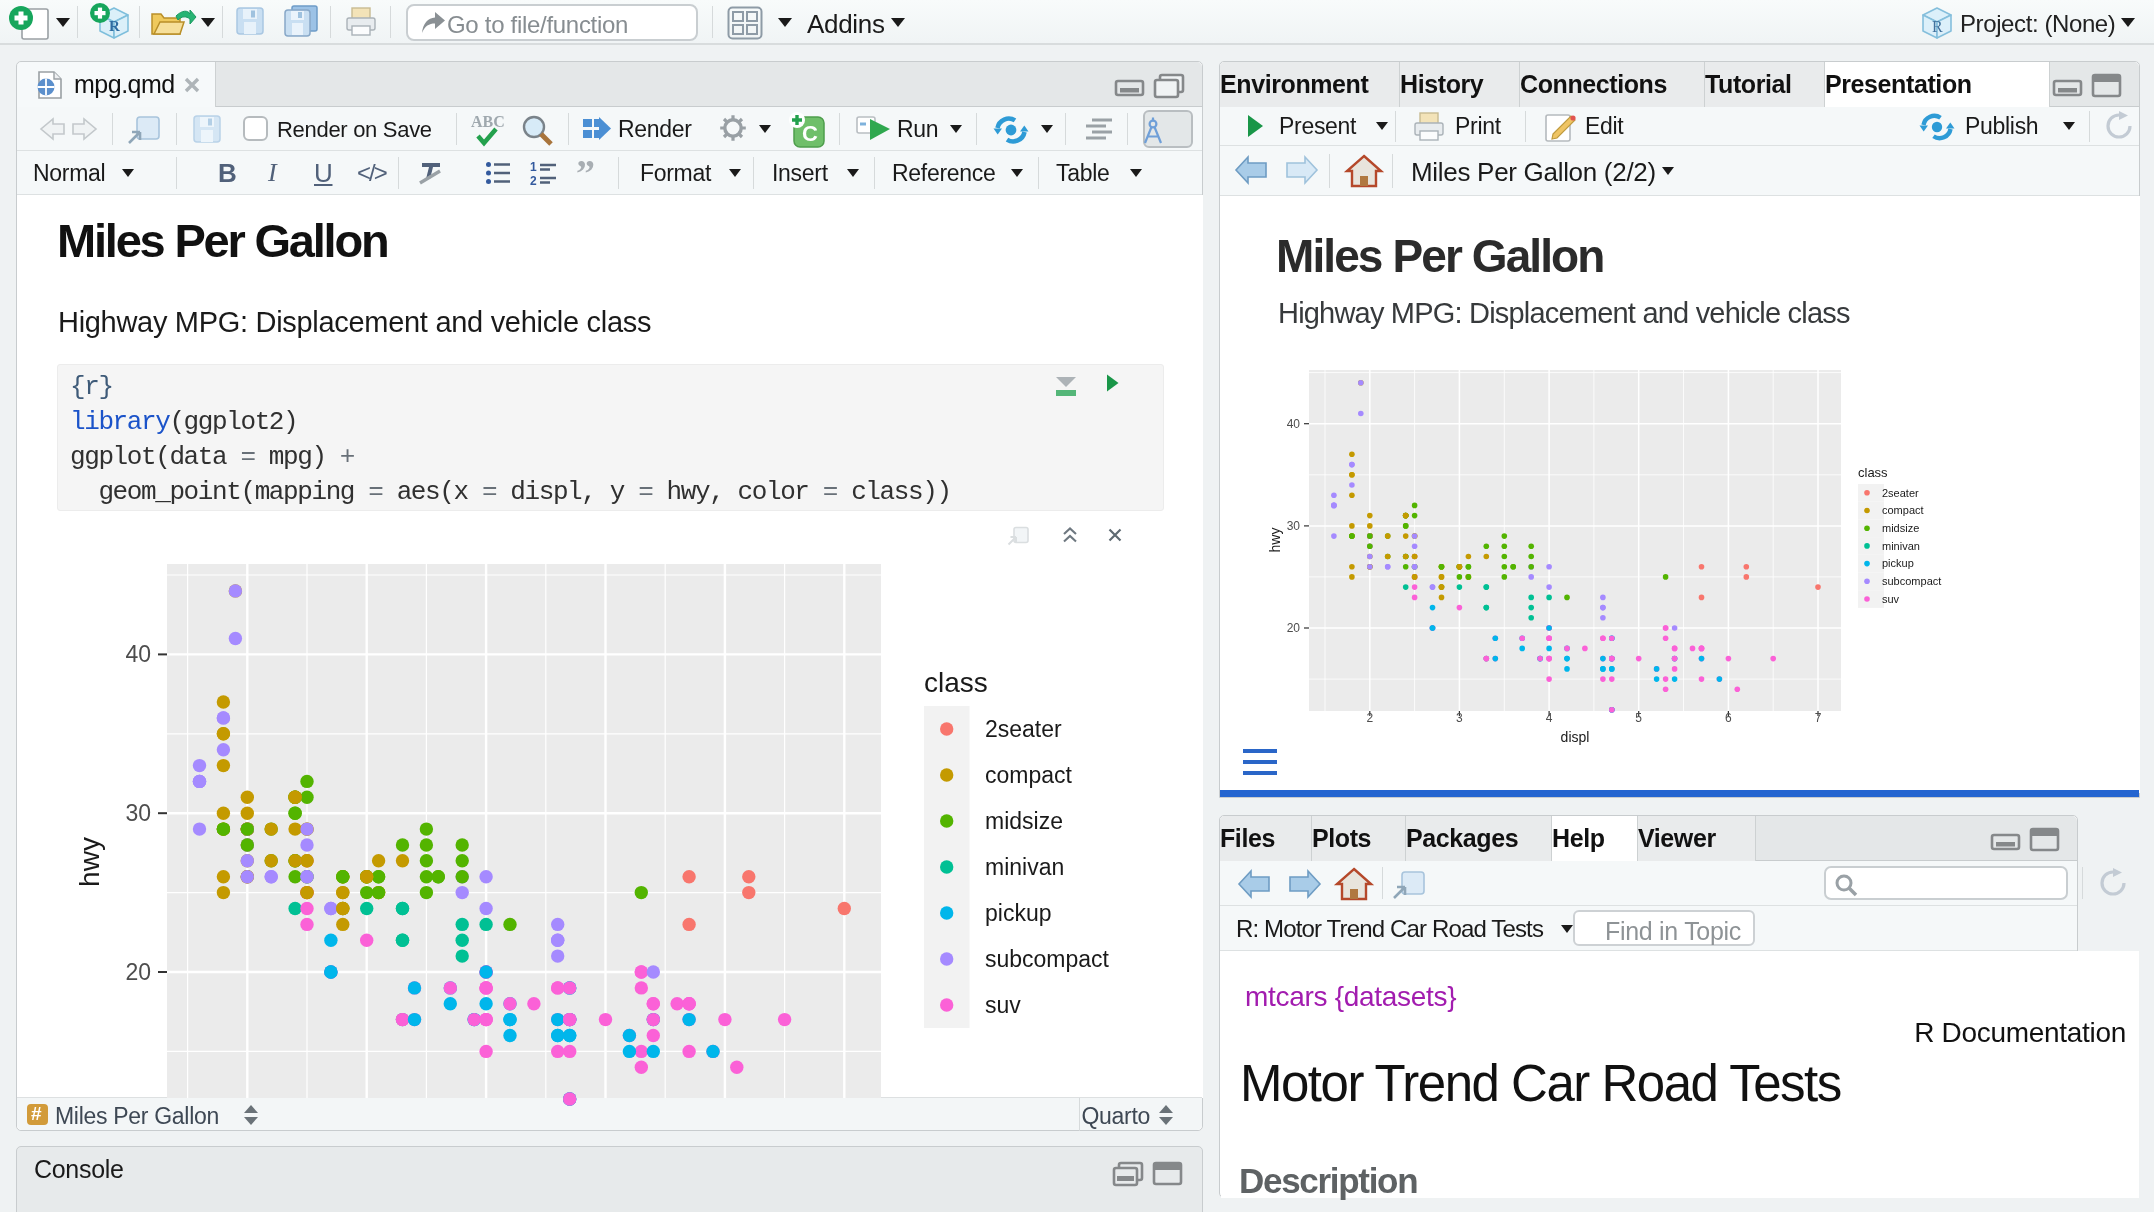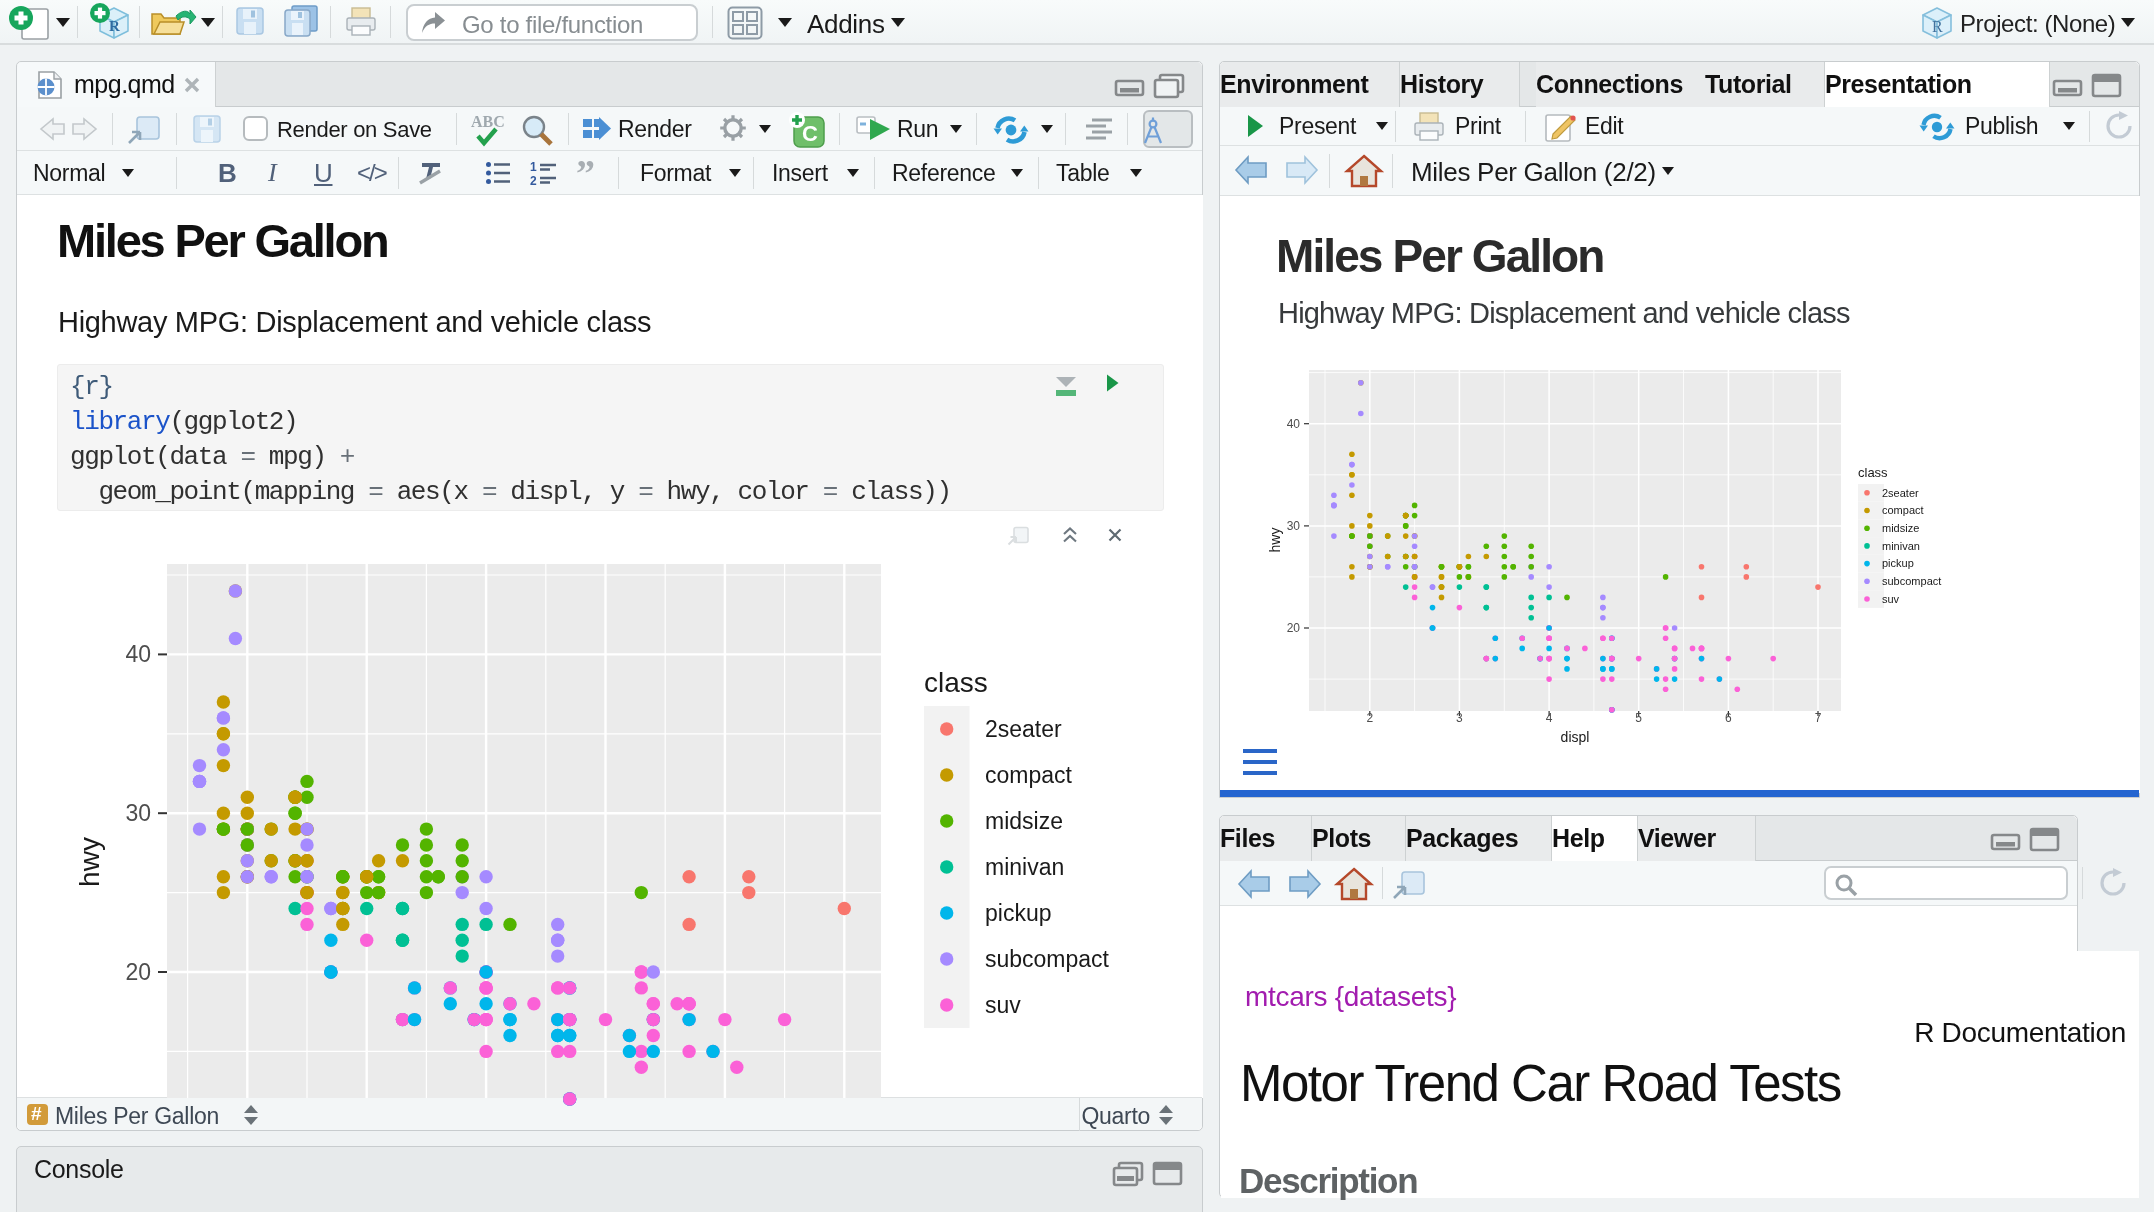--- a/index.html
+++ b/index.html
@@ -76,21 +76,21 @@
     <rect x="7" y="2" width="18" height="12" fill="#F3E3B8" stroke="#C8BB92" stroke-width="1.4"></rect>
     <rect x="2" y="12" width="28" height="12" rx="2" fill="#E8ECEF" stroke="#AAB2B8" stroke-width="1.4"></rect>
     <rect x="7" y="20" width="18" height="9" fill="#FBFCFD" stroke="#AAB2B8" stroke-width="1.4"></rect>
   </svg>
   <div class="sep" style="left:390px;top:6px;height:32px"></div>
 
   <div class="abs" style="left:406px;top:4px;width:292px;height:37px;background:#fff;border:2px solid #C9CED1;border-radius:8px;"></div>
   <svg style="left:420px;top:11px" width="26" height="24" viewBox="0 0 26 24">
     <path d="M2 22 C3 12 8 7 15 6.4 L15 1 L25 9.5 L15 18 L15 12.6 C9 12.6 5 15 2 22 Z" fill="#8A9094"></path>
   </svg>
-  <div class="uitext" style="left:462px;top:11px;color:#878D91;font-size:24px;">Go to file/function</div>
+  <div class="uitext" style="left:447px;top:11px;color:#878D91;font-size:24px;">Go to file/function</div>
   <div class="sep" style="left:712px;top:6px;height:32px"></div>
 
   <svg style="left:727px;top:6px" width="36" height="34" viewBox="0 0 36 34">
     <rect x="1.5" y="1.5" width="33" height="31" rx="4" fill="none" stroke="#8E9BA6" stroke-width="2"></rect>
     <rect x="6" y="6" width="10" height="9" fill="none" stroke="#8E9BA6" stroke-width="2"></rect>
     <rect x="20" y="6" width="10" height="9" fill="none" stroke="#8E9BA6" stroke-width="2"></rect>
     <rect x="6" y="19" width="10" height="9" fill="none" stroke="#8E9BA6" stroke-width="2"></rect>
     <rect x="20" y="19" width="10" height="9" fill="none" stroke="#8E9BA6" stroke-width="2"></rect>
   </svg>
   <div class="caret" style="left:778px;top:18px"></div>
@@ -615,21 +615,21 @@
         <rect x="1" y="1" width="27" height="21" rx="2" fill="none" stroke="#85888A" stroke-width="2.6"></rect>
         <rect x="1" y="1" width="27" height="7" fill="#85888A"></rect>
       </svg>
   </div>
 </div>
 
 <div class="pane" style="left:1219px;top:61px;width:921px;height:737px;border-radius:5px 5px 0 0;">
   <div class="tabbar">
     <div class="tab first" style="left:0;width:180px;">Environment</div>
     <div class="tab" style="left:180px;width:120px;">History</div>
-    <div class="tab" style="left:316px;width:185px;">Connections</div>
+    <div class="tab" style="left:300px;width:185px;">Connections</div>
     <div class="tab" style="left:485px;width:120px;">Tutorial</div>
     <div class="tab active" style="left:605px;width:225px;">Presentation</div>
     <div class="minmax" style="right:18px;top:12px;">
       <svg width="29" height="22" viewBox="0 0 29 22">
           <rect x="1" y="7" width="27" height="14" rx="2" fill="none" stroke="#85888A" stroke-width="2.6"></rect>
           <rect x="5" y="14" width="19" height="4.5" fill="#85888A"></rect>
         </svg>
       <svg width="29" height="24" viewBox="0 0 29 24">
           <rect x="1" y="1" width="27" height="21" rx="2" fill="none" stroke="#85888A" stroke-width="2.6"></rect>
           <rect x="1" y="1" width="27" height="7" fill="#85888A"></rect>
@@ -1035,20 +1035,27 @@
         <circle cx="10" cy="10" r="7" fill="none" stroke="#9AA1A6" stroke-width="3"></circle>
         <path d="M15 15 L22 22" stroke="#9AA1A6" stroke-width="3.6"></path>
       </svg>
     </div>
     <div class="sep" style="left:862px;top:6px;height:32px"></div>
     <svg style="left:878px;top:7px" width="30" height="30" viewBox="0 0 30 30">
       <path d="M15 4 A 11 11 0 1 0 26 15" fill="none" stroke="#C3CBD4" stroke-width="3.2"></path>
       <path d="M15 0 L24 4.5 L15 9 Z" fill="#C3CBD4"></path>
     </svg>
   </div>
+  <div class="toolrow" style="top:90px;height:45px;">
+    <div class="uitext" style="left:16px;top:9px;font-size:24px;letter-spacing:-0.85px;">R: Motor Trend Car Road Tests</div>
+    <div class="caret sm" style="left:341px;top:19px"></div>
+    <div class="abs" style="left:353px;top:4px;width:182px;height:36px;background:#fff;border:2px solid #CDD1D4;border-radius:6px;">
+      <div class="uitext" style="left:30px;top:5px;color:#8E9396;font-size:25px;">Find in Topic</div>
+    </div>
+  </div>
 
   <div class="abs" style="left:1px;top:135px;width:918px;height:247px;background:#fff;">
     <div class="uitext" style="left:24px;top:30px;font-size:28px;color:#a21caf;">mtcars {datasets}</div>
     <div class="uitext" style="right:13px;top:30px;font-size:28px;color:#111;margin-top:36px;">R Documentation</div>
     <div class="abs" style="left:19px;top:103px;font-size:51px;color:#111;letter-spacing:-1.5px;">Motor Trend Car Road Tests</div>
     <div class="abs" style="left:18px;top:210px;font-size:35px;font-weight:bold;color:#5E6264;letter-spacing:-1.3px;">Description</div>
   </div>
 </div>
 
 </body></html>

